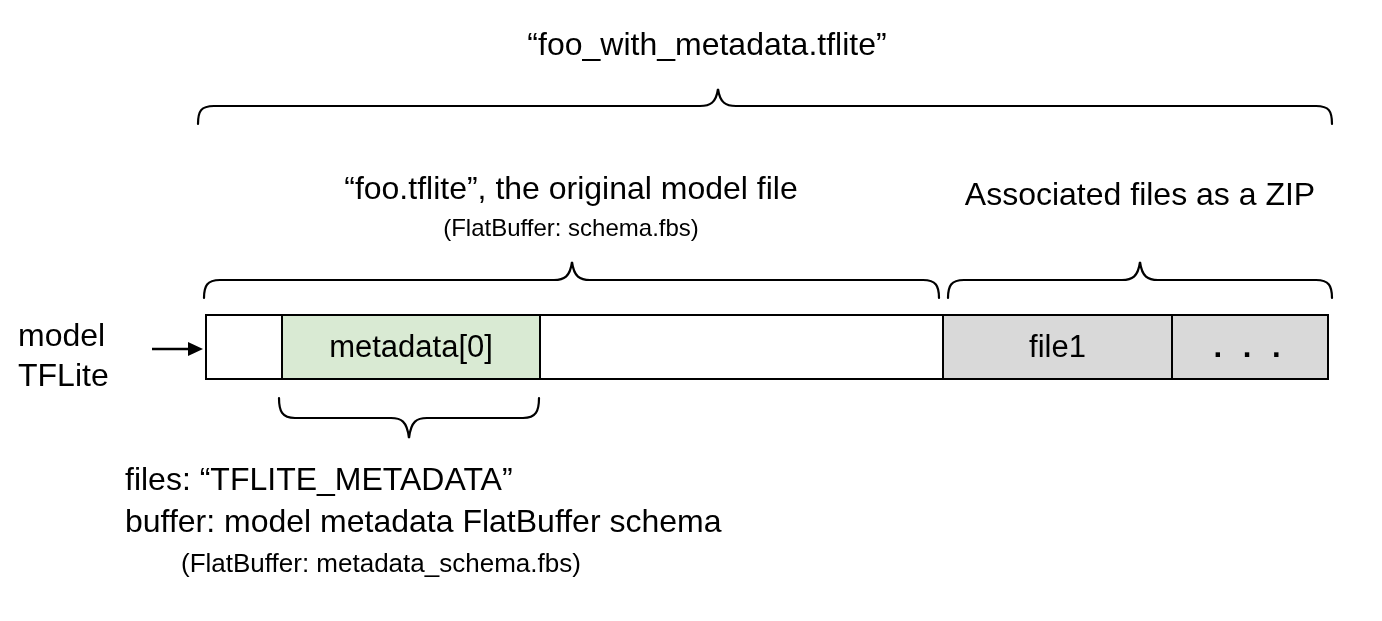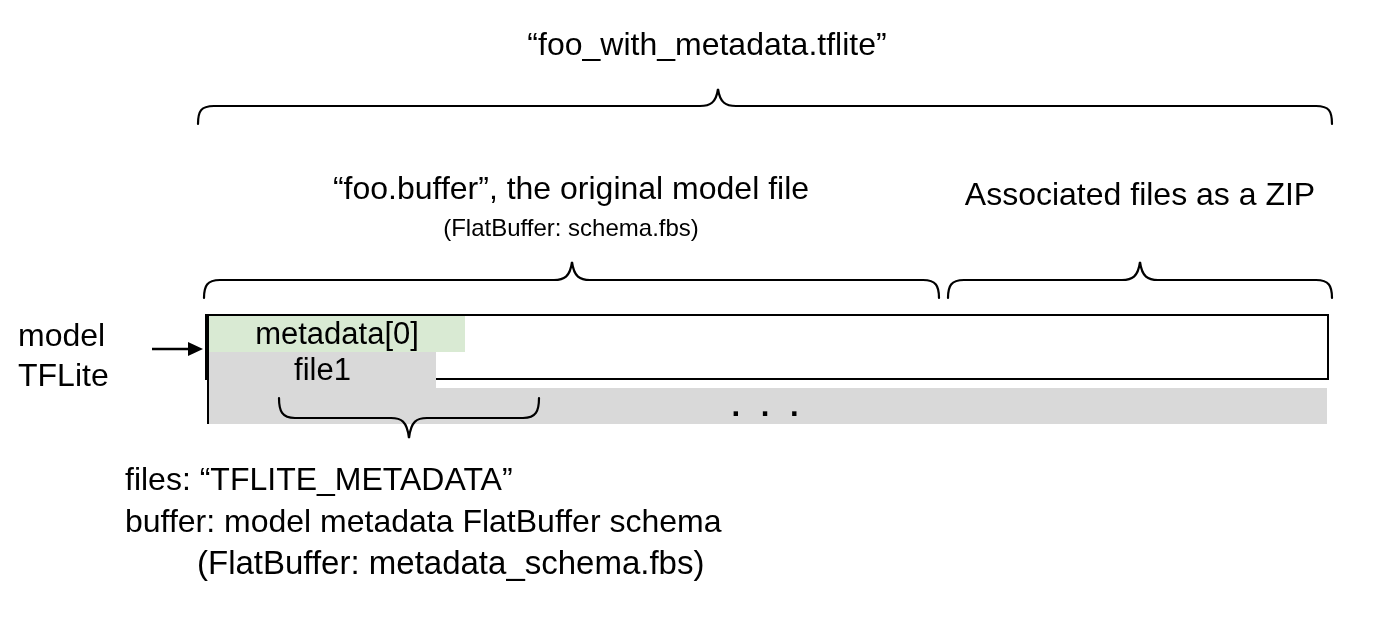--- a/index.html
+++ b/index.html
@@ -20,48 +20,48 @@
   .model-file-caption{left:271px;top:168px;width:600px;}
   .model-file-caption .sub{margin-top:4px;}
   .zip-caption{left:940px;top:174px;width:400px;}
   .pointer-label{left:18px;top:315px;font-size:32px;line-height:40px;}
   .brace{position:absolute;overflow:visible;}
   .brace path{fill:none;stroke:var(--stroke);stroke-width:2.2px;stroke-linecap:round;}
   .arrow{position:absolute;left:150px;top:339px;}
   .bar{
     left:205px;top:314px;width:1124px;height:66px;
     border:2px solid var(--stroke);box-sizing:border-box;
-    display:flex;flex-direction:column;align-items:stretch;
+    display:flex;align-items:stretch;
   }
   .seg{
     box-sizing:border-box;display:flex;align-items:center;justify-content:center;
     font-size:31px;white-space:nowrap;
   }
   .seg + .seg{border-left:2px solid var(--stroke);}
   .seg-empty1{width:74px;background:#ffffff;}
   .seg-metadata{width:258px;background:var(--metadata-fill);}
   .seg-empty2{width:403px;background:#ffffff;}
   .seg-file1{width:229px;background:var(--file-fill);}
   .seg-more{flex:1;background:var(--file-fill);letter-spacing:6px;font-weight:bold;}
   .note{left:125px;top:458px;font-size:32px;line-height:42px;white-space:nowrap;}
-  .note .paren{font-size:33px;margin-left:72px;}
+  .note .paren{font-size:26px;margin-left:56px;}
 </style>
 </head>
 <body>
 
 <div class="canvas">
 
   <div class="abs caption title">“foo_with_metadata.tflite”</div>
 
   <svg class="brace" style="left:197px;top:86px;" width="1136" height="40" viewBox="0 0 1136 40">
     <path d="M 1 38 C 1 25 4 20 17 20 L 503 20 C 513 20 519 17 521 3 C 523 17 529 20 539 20 L 1119 20 C 1132 20 1135 25 1135 38"></path>
   </svg>
 
   <div class="abs model-file-caption">
-    <div class="caption">“foo.buffer”, the original model file</div>
+    <div class="caption">“foo.tflite”, the original model file</div>
     <div class="caption-small sub">(FlatBuffer: schema.fbs)</div>
   </div>
   <div class="abs caption zip-caption">Associated files as a ZIP</div>
 
   <svg class="brace" style="left:203px;top:260px;" width="737" height="40" viewBox="0 0 737 40">
     <path d="M 1 38 C 1 26 4 20 17 20 L 351 20 C 361 20 367 17 369 2 C 371 17 377 20 387 20 L 720 20 C 733 20 736 26 736 38"></path>
   </svg>
 
   <svg class="brace" style="left:947px;top:260px;" width="386" height="40" viewBox="0 0 386 40">
     <path d="M 1 38 C 1 26 4 20 17 20 L 175 20 C 185 20 191 17 193 2 C 195 17 201 20 211 20 L 369 20 C 382 20 385 26 385 38"></path>

